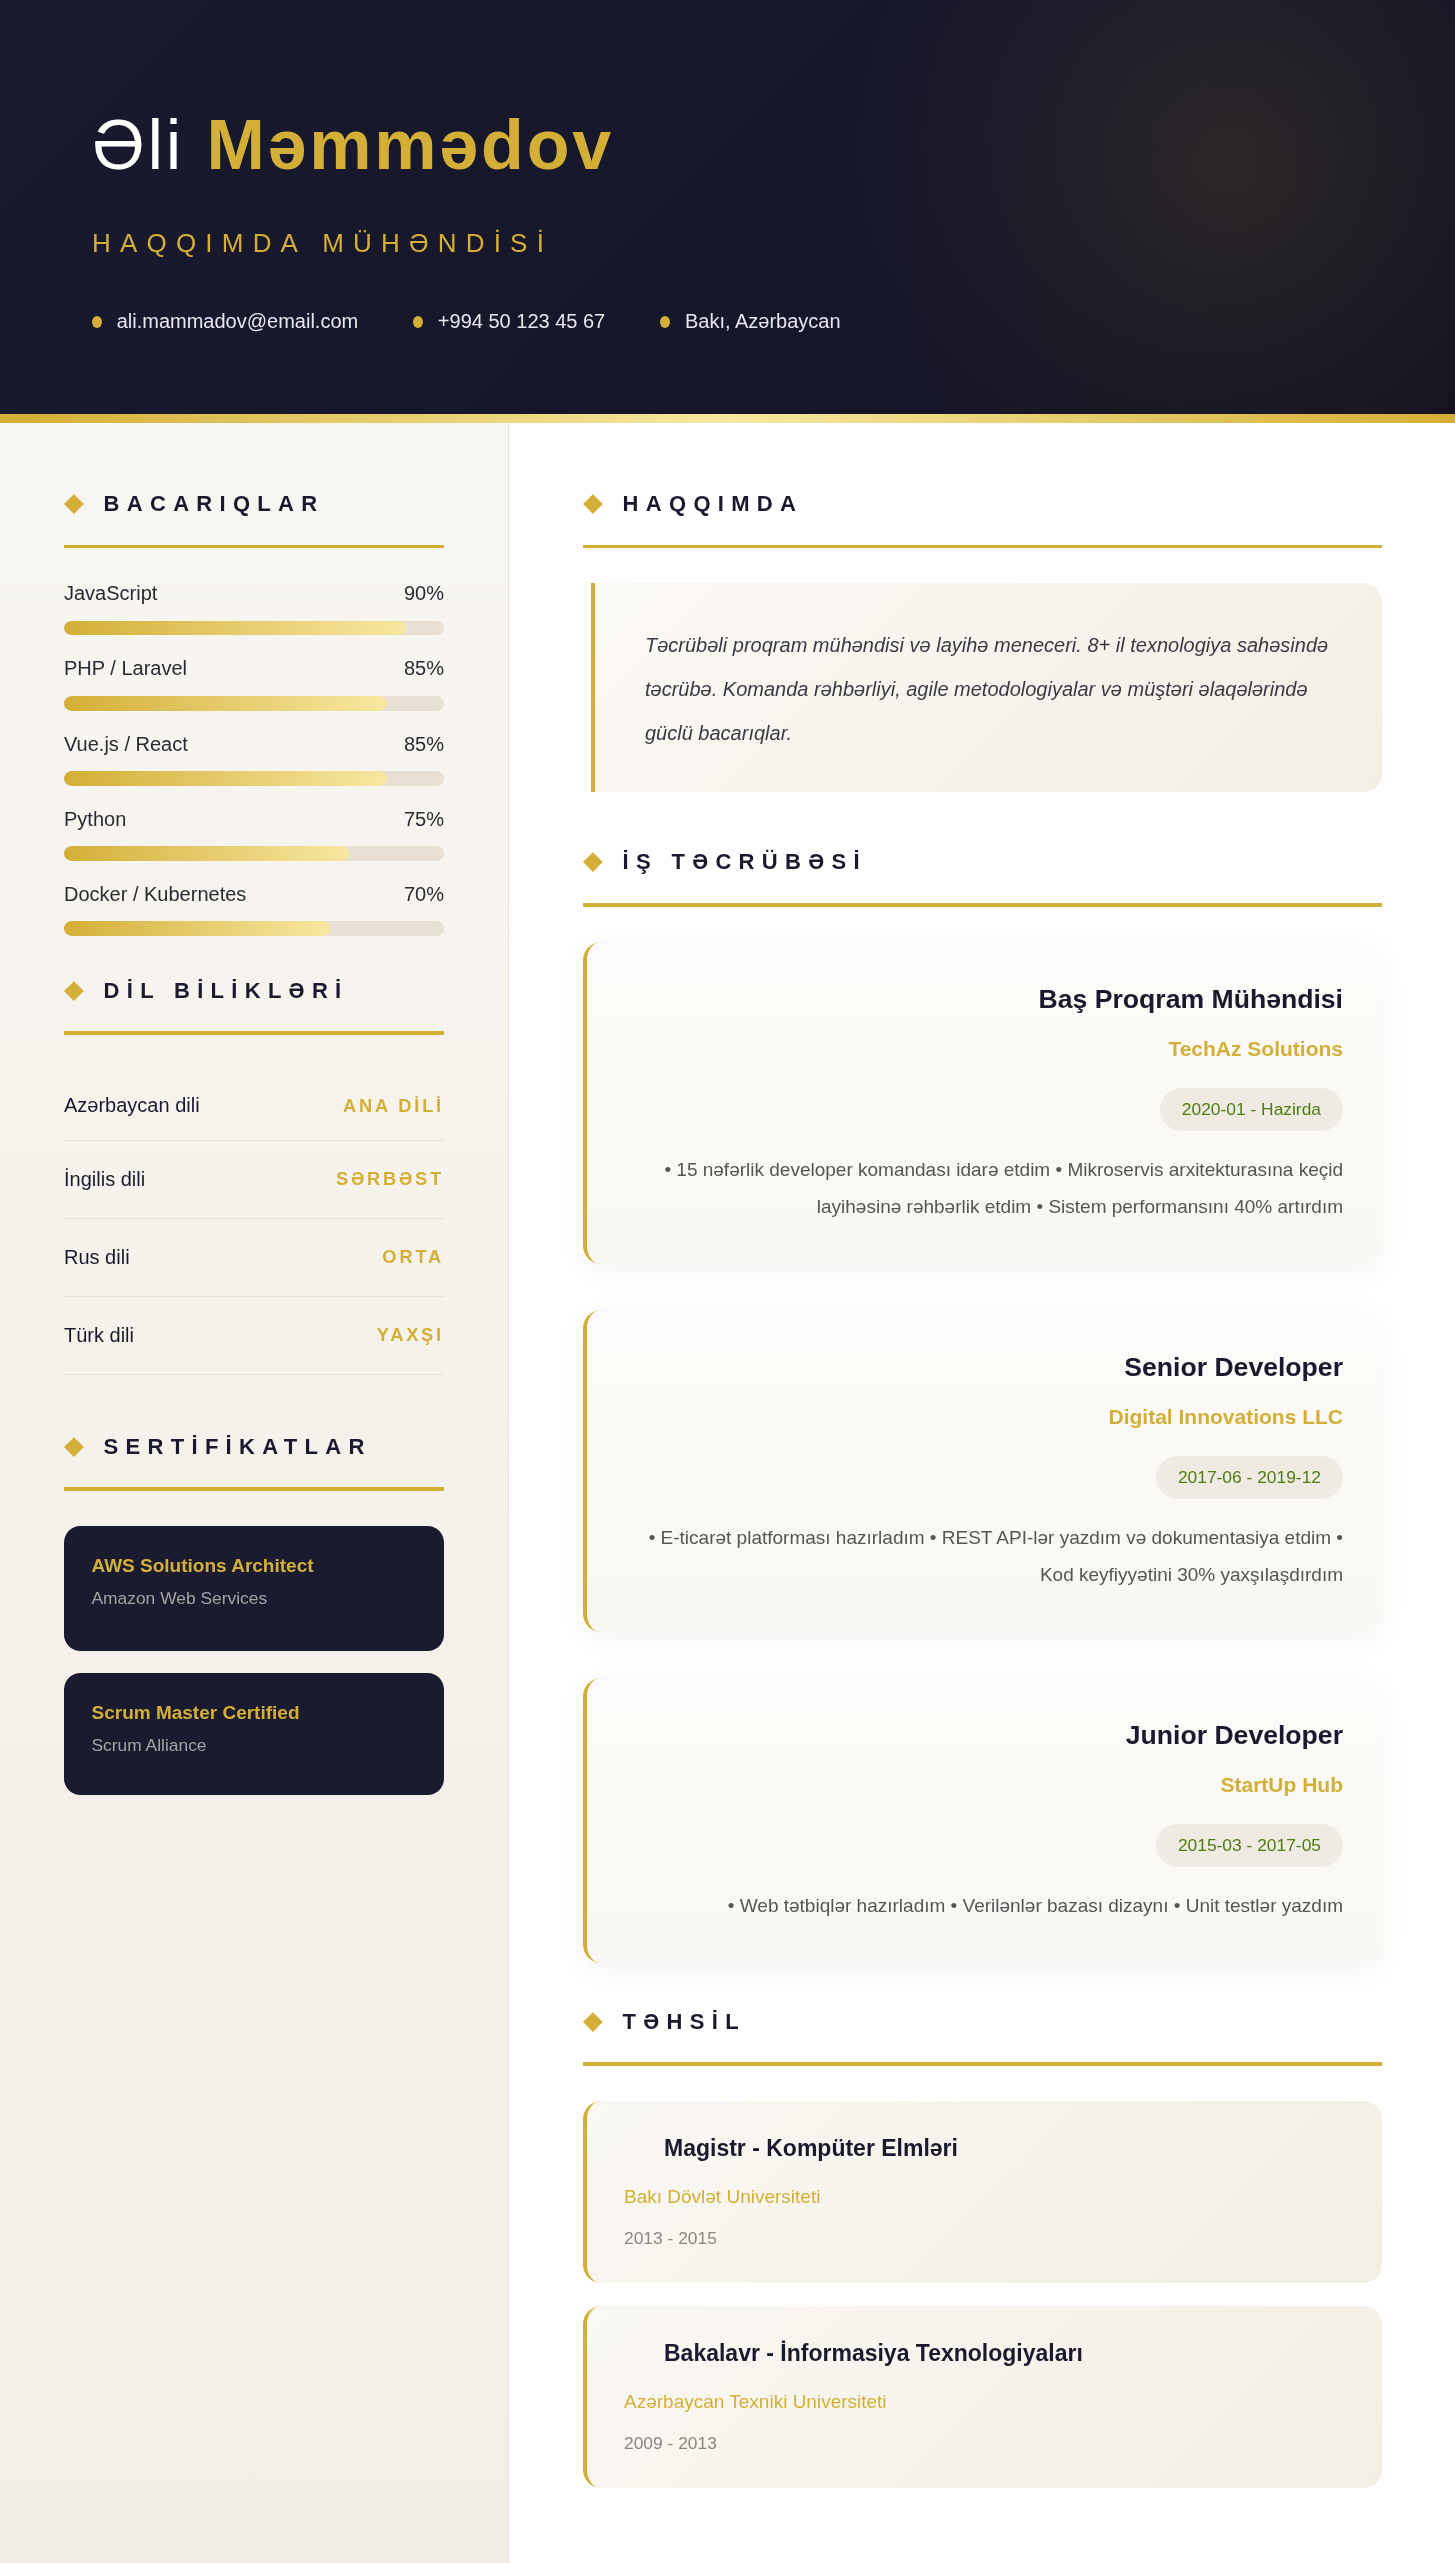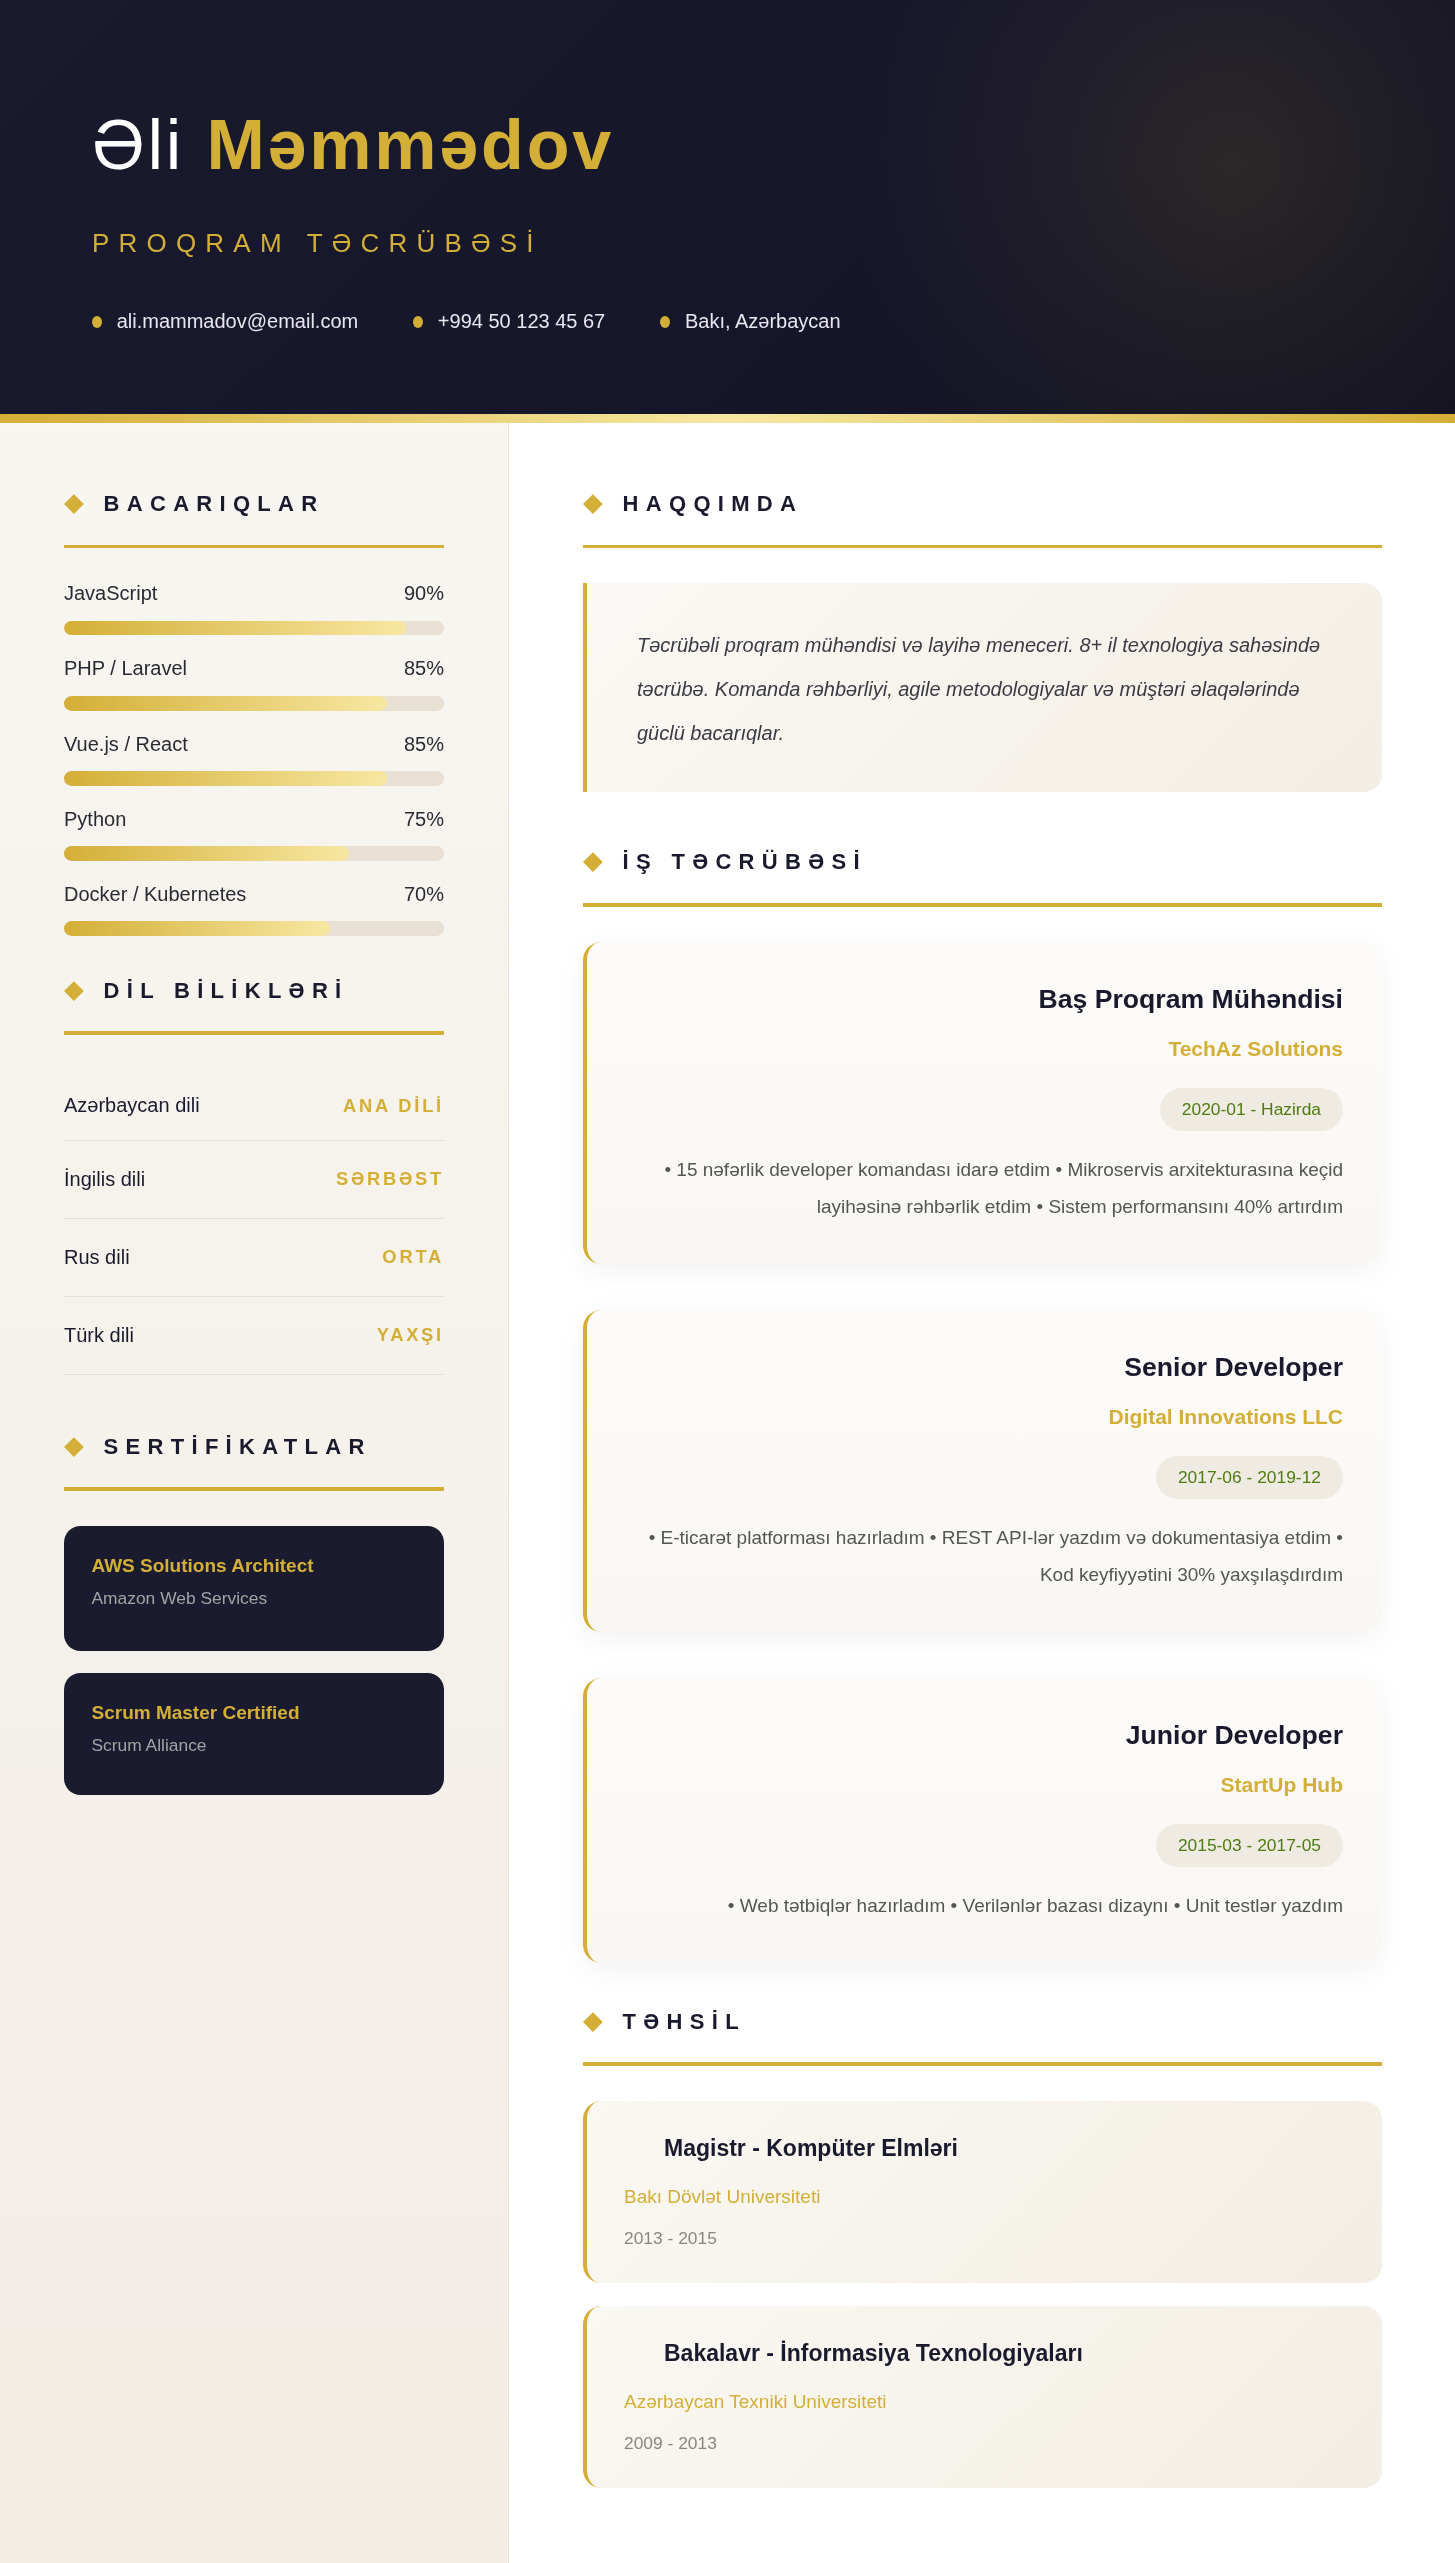--- a/index.html
+++ b/index.html
@@ -82,21 +82,21 @@
   .cert-name { color: #d4af37; font-weight: 700; font-size: 19px; }
   .cert-issuer { color: #a3a3a3; font-size: 17.4px; margin-top: 11px; }
 
   
   .about {
     margin-top: 35px;
     background: linear-gradient(135deg, #fbf9f5 0%, #f3eee4 100%);
     border-left: 4.6px solid #d4af37;
     border-radius: 0 18.3px 18.3px 0;
     padding: 40px 50px 37px 50px;
-    font-style: italic; font-size: 20px; line-height: 44px; color: #3a3a44;
+    font-style: italic; font-size: 20px; line-height: 44px; color: #3a3a44; margin-left: 8px;
   }
   .gap-section { margin-top: 57px; text-align: right; }
 
   .exp-list { margin-top: 35px; }
   .exp {
     background: linear-gradient(180deg, #fcfbf9 0%, #f9f7f3 100%);
     border-left: 4.6px solid #d4af37;
     border-radius: 18.3px;
     padding: 42px 39px 39px 41px;
     margin-bottom: 46px;
@@ -124,21 +124,21 @@
   .edu-years { font-size: 17.4px; color: #8a8680; margin-top: 20px; }
 </style>
 </head>
 <body>
 
 <header class="header">
   <h1 class="name">
     <span class="first">Əli</span>
     <span class="last">Məmmədov</span>
   </h1>
-  <div class="job-title">PROQRAM TƏCRÜBƏSİ</div>
+  <div class="job-title">HAQQIMDA MÜHƏNDİSİ</div>
   <div class="contacts">
     <div class="contact">
       <span class="dot"></span>
       <span>ali.mammadov@email.com</span>
     </div>
     <div class="contact">
       <span class="dot"></span>
       <span>+994 50 123 45 67</span>
     </div>
     <div class="contact">

